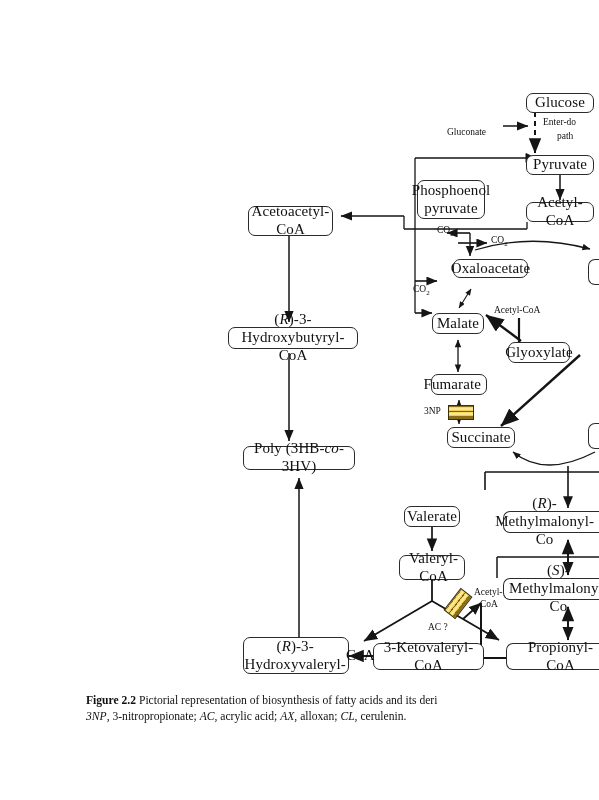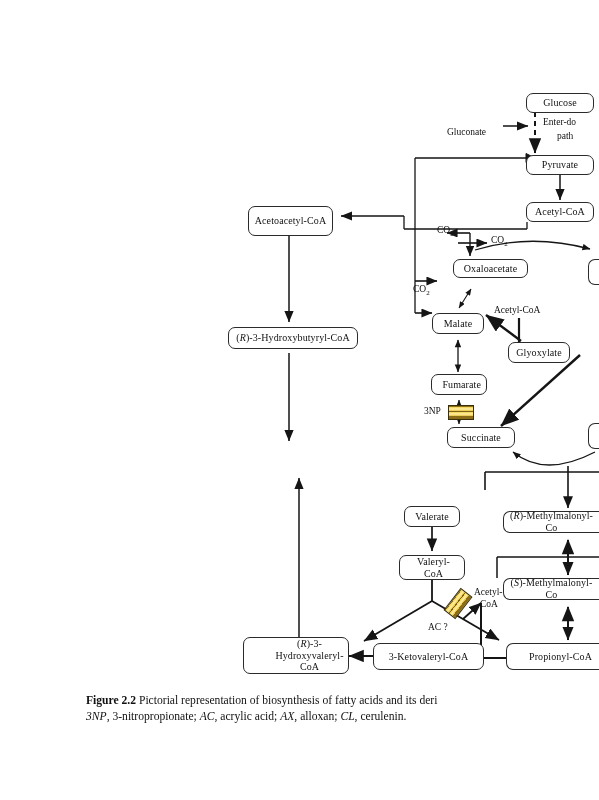--- a/index.html
+++ b/index.html
@@ -38,21 +38,21 @@
   .node {
     position: absolute;
     box-sizing: border-box;
     border: 1px solid #2b2b2b;
     border-radius: 7px;
     background: #ffffff;
     display: flex;
     align-items: center;
     justify-content: center;
     text-align: center;
-    font-size: 10px;
+    font-size: 15px;
     line-height: 1.18;
     padding: 2px 5px;
     letter-spacing: .1px;
     z-index: 5;
   }
   .node.clipped-right {
     border-top-right-radius: 0;
     border-bottom-right-radius: 0;
     border-right: none;
   }
@@ -233,20 +233,24 @@
   </div>
 
   <div class="node" style="left:526px; top:155px; width:68px; height:20px;">
     <span>Pyruvate</span>
   </div>
 
   <div class="node" style="left:526px; top:202px; width:68px; height:20px;">
     <span>Acetyl-CoA</span>
   </div>
 
+  <div class="node" style="left:417px; top:180px; width:68px; height:39px; flex-direction:column;">
+    <span>Phosphoenol</span>
+    <span>pyruvate</span>
+  </div>
 
   <div class="node" style="left:248px; top:206px; width:85px; height:30px;">
     <span>Acetoacetyl-CoA</span>
   </div>
 
   <div class="node" style="left:453px; top:259px; width:75px; height:19px;">
     <span>Oxaloacetate</span>
   </div>
 
   <div class="node" style="left:432px; top:313px; width:52px; height:21px;">
@@ -262,46 +266,49 @@
   </div>
 
   <div class="node" style="left:447px; top:427px; width:68px; height:21px;">
     <span>Succinate</span>
   </div>
 
   <div class="node" style="left:228px; top:327px; width:130px; height:22px;">
     <span>(<i>R</i><span>)-3-Hydroxybutyryl-CoA</span></span>
   </div>
 
+  <div class="node" style="left:243px; top:446px; width:112px; height:24px;">
+    <span><span>Poly (3HB-</span><i>co</i><span>-3HV)</span></span>
+  </div>
 
   <div class="node" style="left:404px; top:506px; width:56px; height:21px;">
     <span>Valerate</span>
   </div>
 
   <div class="node" style="left:399px; top:555px; width:66px; height:25px;padding-left:8px;">
     <span>Valeryl-CoA</span>
   </div>
 
-  <div class="node clipped-right" style="left:503px; top:511px; width:96px; height:22px; justify-content:center;">
+  <div class="node clipped-right" style="left:503px; top:511px; width:96px; height:22px; justify-content:flex-end;">
     <span>(<i>R</i><span>)-Methylmalonyl-Co</span></span>
   </div>
 
   <div class="node clipped-right" style="left:503px; top:578px; width:96px; height:22px; justify-content:flex-start;text-align:center;">
     <span>(<i>S</i><span>)-Methylmalonyl-Co</span></span>
   </div>
 
   <div class="node clipped-right" style="left:506px; top:643px; width:93px; height:27px;padding-left:20px;">
     <span>Propionyl-CoA</span>
   </div>
 
   <div class="node" style="left:373px; top:643px; width:111px; height:27px;">
     <span>3-Ketovaleryl-CoA</span>
   </div>
 
-  <div class="node" style="left:243px; top:637px; width:106px; height:37px; flex-direction:column;padding-left:32px;">
+  <div class="node" style="left:243px; top:637px; width:106px; height:37px; padding-left:32px;">
     <span>(<i>R</i><span>)-3-Hydroxyvaleryl-</span></span>
     <span>CoA</span>
   </div>
 
   <div class="node clipped-right" style="left:588px; top:259px; width:11px; height:26px;"></div>
   <div class="node clipped-right" style="left:588px; top:423px; width:11px; height:26px;"></div>
 
   <div class="label" style="left:447px; top:127px;">Gluconate</div>
 
   <div class="label" style="left:543px; top:117px;">Enter-do</div>

